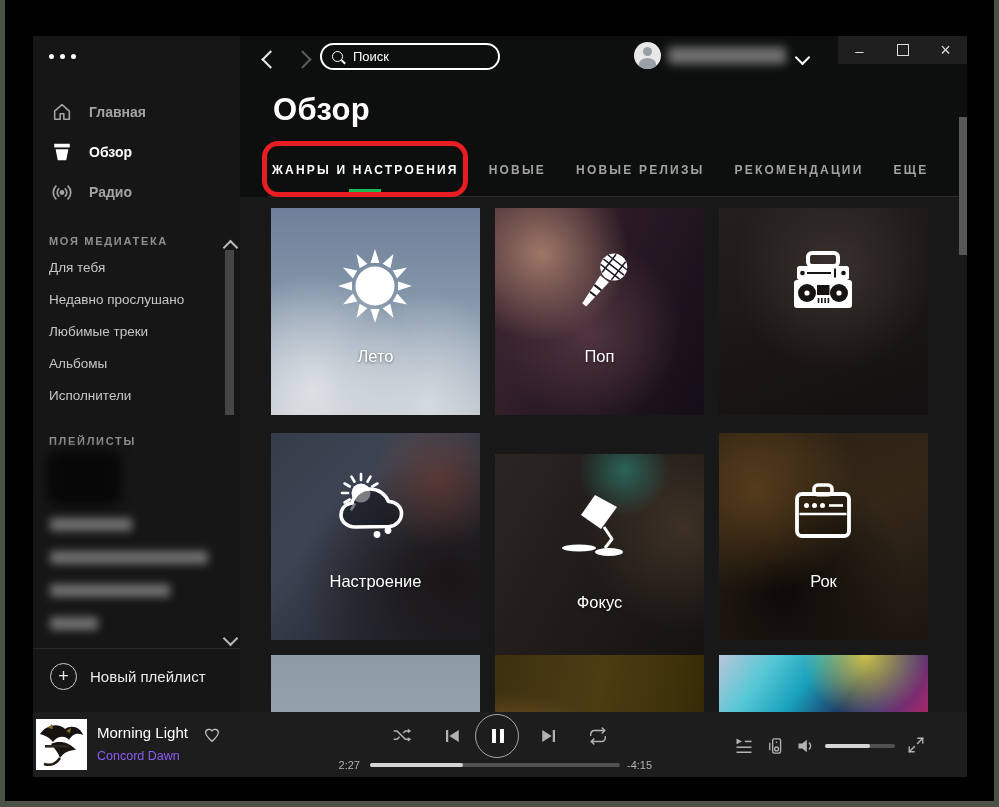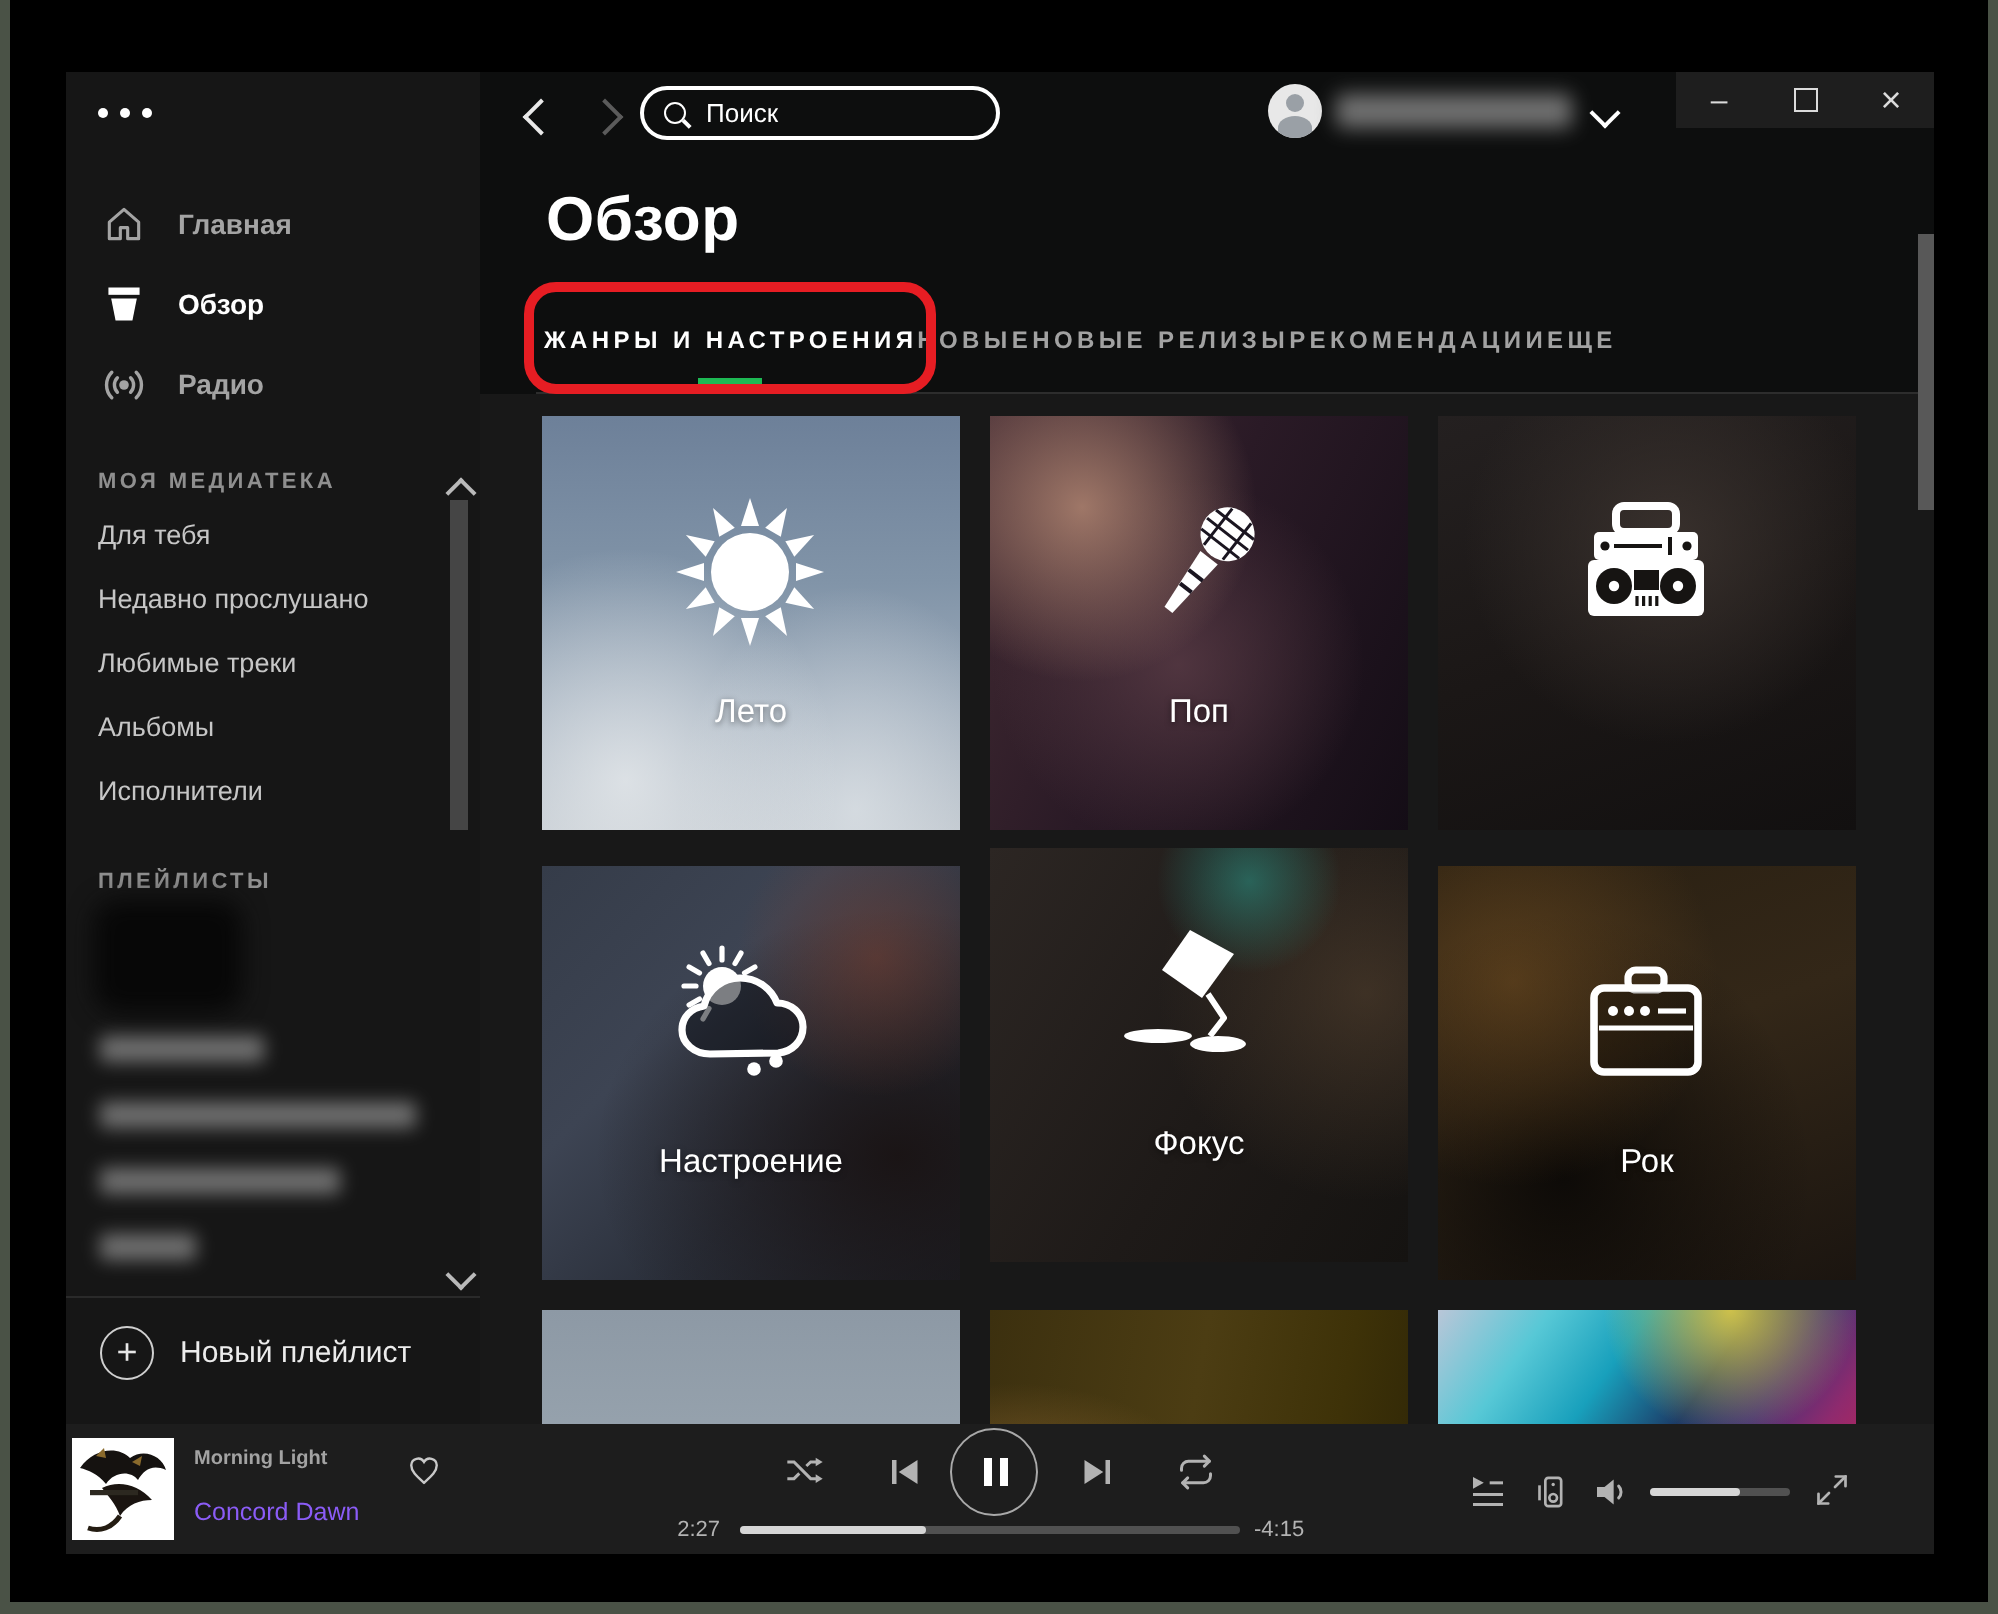--- a/index.html
+++ b/index.html
@@ -56,32 +56,32 @@
   .avatar .head{position:absolute;left:9px;top:5px;width:9px;height:9px;border-radius:50%;background:#9aa0a6}
   .avatar .body{position:absolute;left:5px;top:16px;width:17px;height:12px;border-radius:50% 50% 0 0;background:#9aa0a6}
   .user-blur{position:absolute;left:428px;top:11px;width:118px;height:17px;background:#8a8a8a;border-radius:3px;filter:blur(5px);opacity:.8}
   .user-chev{position:absolute;left:557px;top:13px;cursor:pointer}
   .user-chev .chev{border-color:#fff}
   .win-strip{position:absolute;left:598px;top:0;width:129px;height:28px;background:#1e1e1e;display:flex;align-items:center}
   .win-btn{width:43px;height:28px;display:flex;align-items:center;justify-content:center;color:#dcdcdc;cursor:pointer;font-size:15px}
   .win-max i{width:10px;height:10px;border:1.5px solid #dcdcdc;display:block}
   .win-close{font-size:18px}
   .page-title{position:absolute;left:33px;top:56px;font-size:31px;font-weight:800;color:#fff;letter-spacing:.3px}
-  .tabs{position:absolute;left:32px;top:127px;display:flex;z-index:6}
+  .tabs{position:absolute;left:32px;top:127px;display:flex;gap:30px;z-index:6}
   .tab{font-size:12px;font-weight:700;letter-spacing:2.2px;color:#a2a2a2;cursor:pointer;position:relative;white-space:nowrap}
   .tab.active{color:#fff}
   .tab.active::after{content:'';position:absolute;left:50%;transform:translateX(-50%);bottom:-15px;width:32px;height:3px;background:#1db954}
   .tab-divider{position:absolute;left:28px;top:160px;width:695px;height:1px;background:#2d2d2d}
   .annotation-box{position:absolute;left:22px;top:105px;width:206px;height:56px;border:5px solid #e61d23;border-radius:16px;box-sizing:border-box;z-index:7}
   .main-scroll{position:absolute;left:719px;top:81px;width:8px;height:138px;background:#585858}
 
   
   .tile{position:absolute;width:209px;height:207px;overflow:hidden;cursor:pointer}
   .p0{left:31px;top:172px}.p1{left:255px;top:172px}.p2{left:479px;top:172px}
-  .p3{left:31px;top:397px}.p4{left:255px;top:388px}.p5{left:479px;top:397px}
+  .p3{left:31px;top:397px}.p4{left:255px;top:418px}.p5{left:479px;top:397px}
   .p6{left:31px;top:619px}.p7{left:255px;top:619px}.p8{left:479px;top:619px}
   .tile-icon{position:absolute;left:54px;top:28px;width:100px;height:100px}
   .tile-label{position:absolute;left:0;top:139px;width:100%;text-align:center;color:#fff;font-size:16.5px;font-weight:500;text-shadow:0 1px 3px rgba(0,0,0,.5)}
   .bg-leto{background:
      radial-gradient(ellipse at 20% 88%, rgba(235,238,240,.75), rgba(235,238,240,0) 45%),
      radial-gradient(ellipse at 75% 95%, rgba(225,230,234,.7), rgba(225,230,234,0) 40%),
      linear-gradient(180deg,#6d8099 0%,#8194a8 40%,#9dabba 70%,#b9c1c9 100%)}
   .bg-pop{background:
      radial-gradient(circle at 22% 22%, rgba(170,128,110,.9), rgba(170,128,110,0) 38%),
      radial-gradient(circle at 45% 60%, rgba(90,60,70,.8), rgba(90,60,70,0) 55%),
@@ -107,21 +107,21 @@
      radial-gradient(circle at 60% 98%, #fff 7px, rgba(255,255,255,0) 8px),
      radial-gradient(ellipse at 6% 45%, rgba(130,96,44,.9), rgba(130,96,44,0) 35%),
      linear-gradient(100deg,#3c300f 0%,#4c3d13 45%,#3e3208 75%,#2c2406 100%)}
   .bg-iris{background:
      radial-gradient(circle at 70% 0%, rgba(225,205,70,.9), rgba(225,205,70,0) 25%),
      linear-gradient(125deg,#b9c6d8 0%,#57c8d6 16%,#18a0bc 30%,#1c3a66 45%,#433277 55%,#8e2a6e 66%,#c02458 78%,#8c1e4e 90%,#6e1a40 100%)}
 
   
   .player{position:absolute;left:0;top:676px;width:934px;height:65px;background:#1d1d1d}
   .art{position:absolute;left:3px;top:7px;width:51px;height:51px;background:#fff;overflow:hidden}
-  .track-title{position:absolute;left:64px;top:12px;font-size:10px;font-weight:700;color:#a3a3a3}
+  .track-title{position:absolute;left:64px;top:12px;font-size:15px;font-weight:400;color:#ffffff}
   .heart{position:absolute;left:170px;top:14px;cursor:pointer}
   .artist{position:absolute;left:64px;top:37px;font-size:12.5px;color:#8b5cf6}
   .pbtn{position:absolute;cursor:pointer}
   .ctl-shuffle{left:359px;top:14px}.ctl-prev{left:410px;top:15px}
   .ctl-next{left:507px;top:15px}.ctl-repeat{left:555px;top:14px}
   .pause{position:absolute;left:442px;top:2px;width:44px;height:44px;border:1.5px solid #a9a9a9;border-radius:50%;box-sizing:border-box;cursor:pointer}
   .pause i{position:absolute;top:14px;width:4px;height:14px;background:#fff}
   .pause i.b1{left:16px}.pause i.b2{left:24px}
   .time{position:absolute;font-size:11px;color:#b3b3b3}
   .elapsed{left:295px;top:47px;width:32px;text-align:right}

